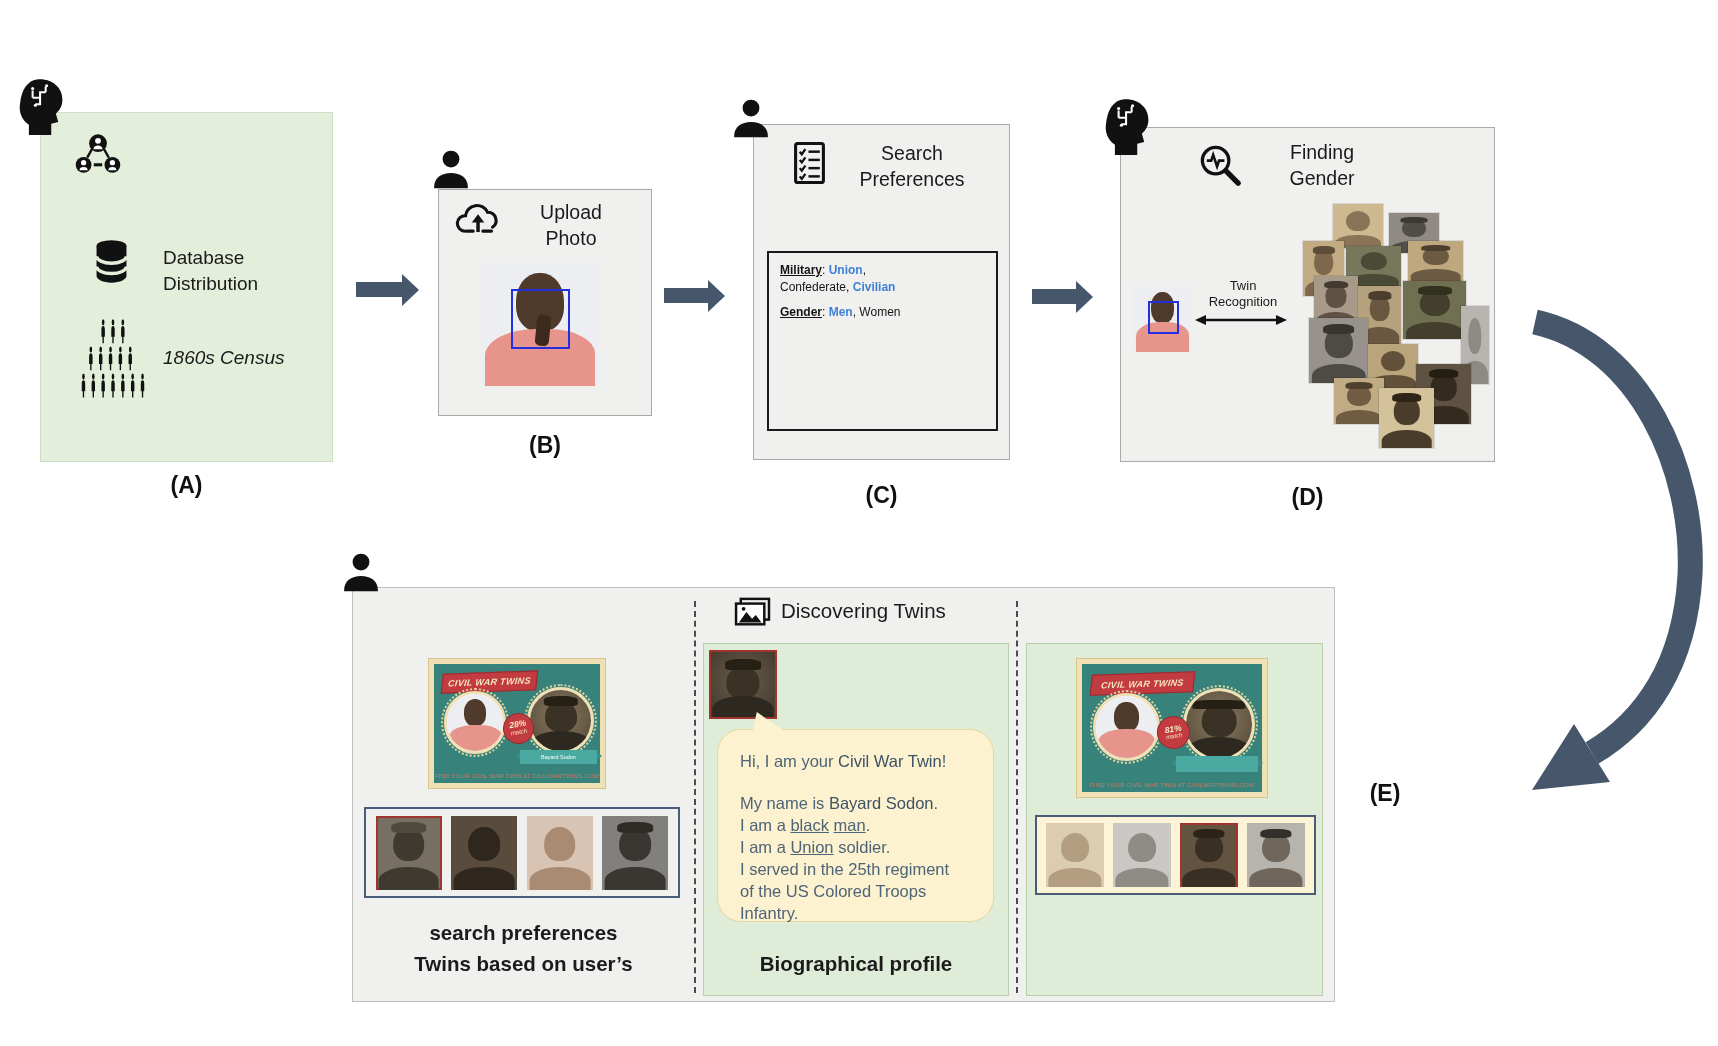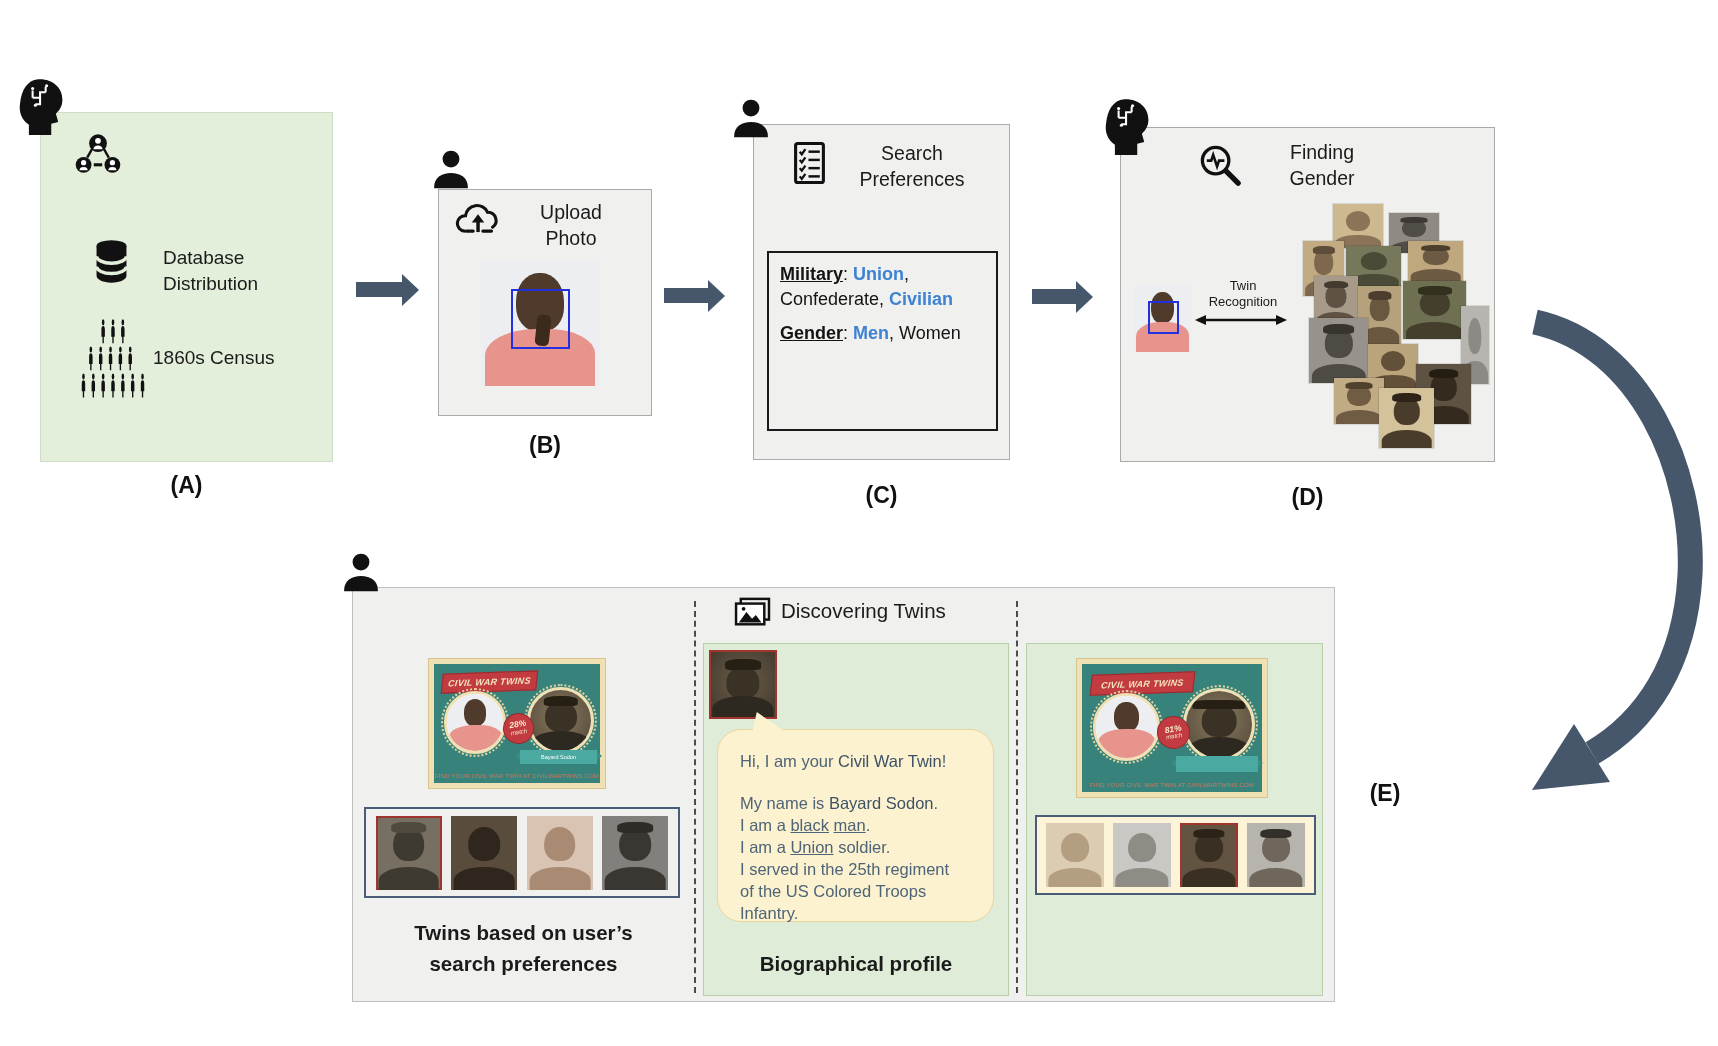--- a/index.html
+++ b/index.html
@@ -11,21 +11,21 @@
   .subpanel{position:absolute;background:#dfecd8;border:1px solid #b7d0aa;box-sizing:border-box;}
   .ptitle{position:absolute;font-size:19.5px;line-height:1.32;text-align:center;color:#1a1a1a;}
   .stage-label{position:absolute;font-size:23px;font-weight:bold;text-align:center;color:#111;}
   .itemtext{position:absolute;font-size:19px;line-height:1.35;color:#1a1a1a;}
   
   .barrow{position:absolute;height:15px;background:#46566b;}
   .barrow::after{content:"";position:absolute;right:-17px;top:-8.5px;width:0;height:0;
     border-left:17px solid #46566b;border-top:16px solid transparent;border-bottom:16px solid transparent;}
   
   .prefbox{position:absolute;border:2px solid #1a1a1a;box-sizing:border-box;padding:9px 11px;
-    font-size:18px;line-height:1.38;color:#141414;}
+    font-size:12px;line-height:1.38;color:#141414;}
   .prefrow{margin-bottom:9px;}
   .lab{font-weight:bold;text-decoration:underline;}
   .blue{color:#3e82d3;font-weight:bold;}
   
   .uphoto{position:absolute;background:#edeef2;overflow:hidden;}
   .up-head{position:absolute;left:30%;top:9%;width:40%;height:47%;background:#4f3a2b;border-radius:48% 48% 40% 42%;}
   .up-shirt{position:absolute;left:3%;top:54%;width:94%;height:47%;background:#e7948c;border-radius:46% 42% 0 0;}
   .up-arm{position:absolute;left:47%;top:43%;width:12%;height:25%;background:#3c2b1c;border-radius:5px;transform:rotate(6deg);}
   .up-box{position:absolute;left:25%;top:22%;width:47%;height:45%;border:2px solid #2330e0;}
   
@@ -149,21 +149,21 @@
           <use href="#cper" x="76" y="19"></use>
         <use href="#cper" x="0" y="38"></use>
           <use href="#cper" x="16" y="38"></use>
           <use href="#cper" x="32" y="38"></use>
           <use href="#cper" x="48" y="38"></use>
           <use href="#cper" x="64" y="38"></use>
           <use href="#cper" x="80" y="38"></use>
           <use href="#cper" x="96" y="38"></use>
       </svg>
     </div>
-    <div class="itemtext" style="left:112px;top:232px;">1860s Census</div>
+    <div class="itemtext" style="left:122px;top:232px;font-style:italic;">1860s Census</div>
   </div>
   <div class="stage-label" style="left:40px;top:472px;width:293px;">(A)</div>
 
   <div class="barrow" style="left:356px;top:282px;width:46px;"></div>
 
   <div class="abs" style="left:428px;top:146px;z-index:3;">
     <svg viewBox="0 0 24 24" width="46" height="48" fill="#111">
       <circle cx="12" cy="6.3" r="4.4"></circle>
         <path d="M3.2,21.5 v-0.6 c0,-4.8 3.9,-7.3 8.8,-7.3 s8.8,2.5 8.8,7.3 v0.6 z"></path>
     </svg>
@@ -405,22 +405,22 @@
           <div class="t-head" style="background: rgb(169, 139, 116);"></div>
           <div class="t-torso" style="background: rgb(169, 139, 116);"></div>
         </div>
         <div class="thumb" style="background: rgb(130, 128, 124);">
           <div class="t-head" style="background: rgb(58, 55, 51);"></div>
           <div class="t-torso" style="background: rgb(58, 55, 51);"></div>
           <div class="t-cap" style="background: rgb(47, 44, 40);"></div>
         </div>
       </div>
     <div class="caption" style="left:0;top:330px;width:341px;">
-      <div>Twins based on user’s</div>
-        <div>search preferences</div>
+      <div>search preferences</div>
+        <div>Twins based on user’s</div>
     </div>
 
     <div class="subpanel" style="left:350px;top:55px;width:306px;height:353px;">
       <div class="bio-portrait" style="left:5px;top:6px;width:68px;height:69px;">
         <div class="s-head" style="top:22%;"></div>
           <div class="s-cap"></div>
           <div class="s-body"></div>
       </div>
       <div class="bubble" style="left:13px;top:85px;width:277px;height:193px;">
         <div class="tail"></div>

